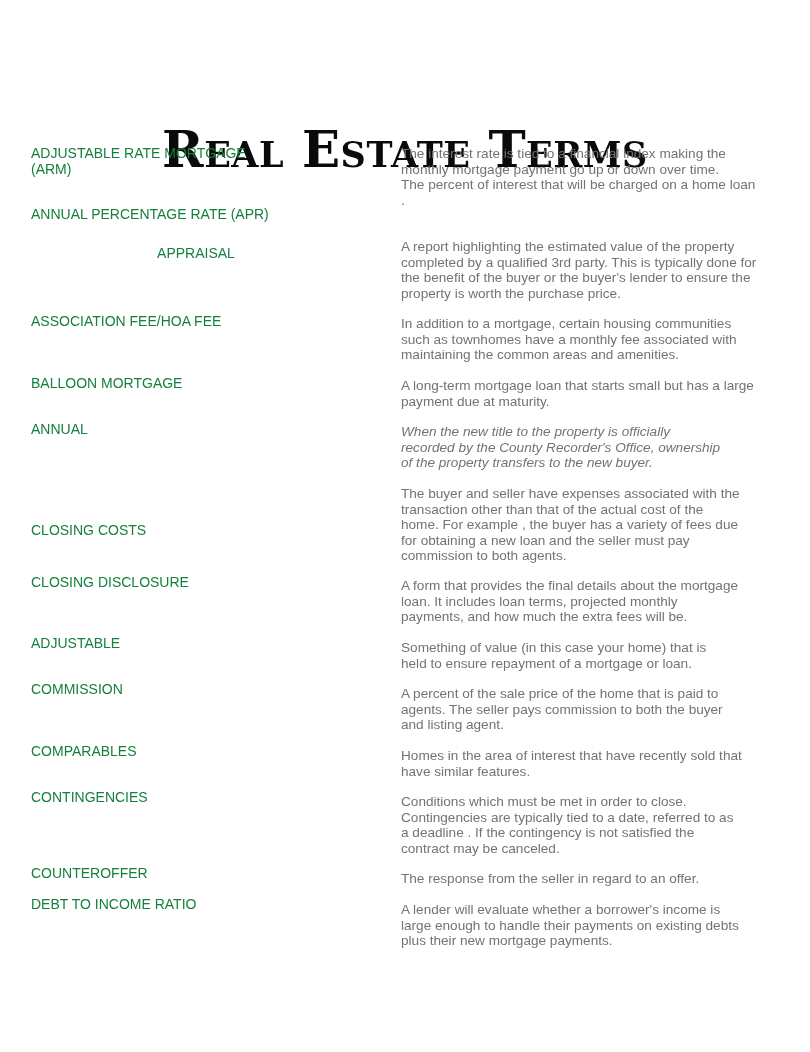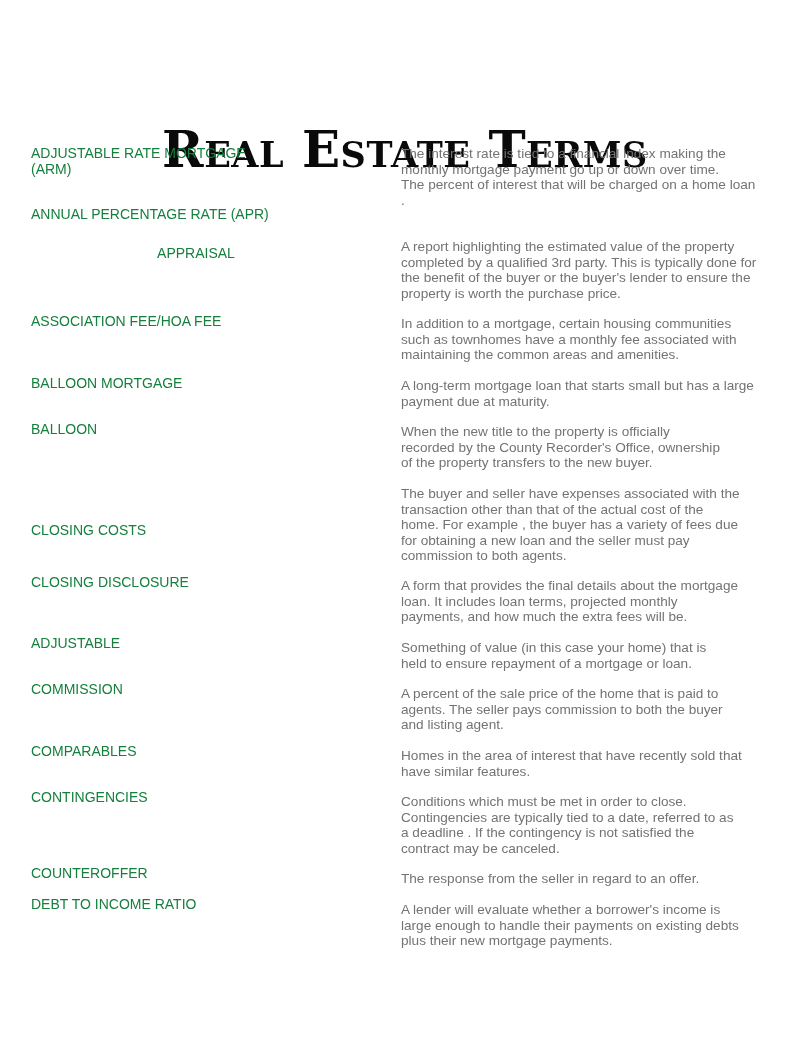--- a/index.html
+++ b/index.html
@@ -72,22 +72,22 @@
 
     <div class="term" style="top: 314px;">ASSOCIATION FEE/HOA FEE</div>
     <div class="def" style="top: 316px;">In addition to a mortgage, certain housing communities
 such as townhomes have a monthly fee associated with
 maintaining the common areas and amenities.</div>
 
     <div class="term" style="top: 376px;">BALLOON MORTGAGE</div>
     <div class="def" style="top: 378px;">A long-term mortgage loan that starts small but has a large
 payment due at maturity.</div>
 
-    <div class="term" style="top: 422px;">BALLOON</div>
-    <div class="def" style="top: 424px;">When the new title to the property is officially
+    <div class="term" style="top: 422px;">ANNUAL</div>
+    <div class="def" style="top: 424px; font-style: italic;">When the new title to the property is officially
 recorded  by the County Recorder's Office, ownership
 of the property transfers to the new buyer.</div>
 
     <div class="term" style="top: 483px; margin-top: 40px;">CLOSING COSTS</div>
     <div class="def" style="top: 486px;">The buyer and seller have expenses associated with the
 transaction other than that of the actual cost of the
 home. For example , the buyer has a variety of fees due
 for obtaining a new loan and the seller must pay
 commission to both agents.</div>
 

